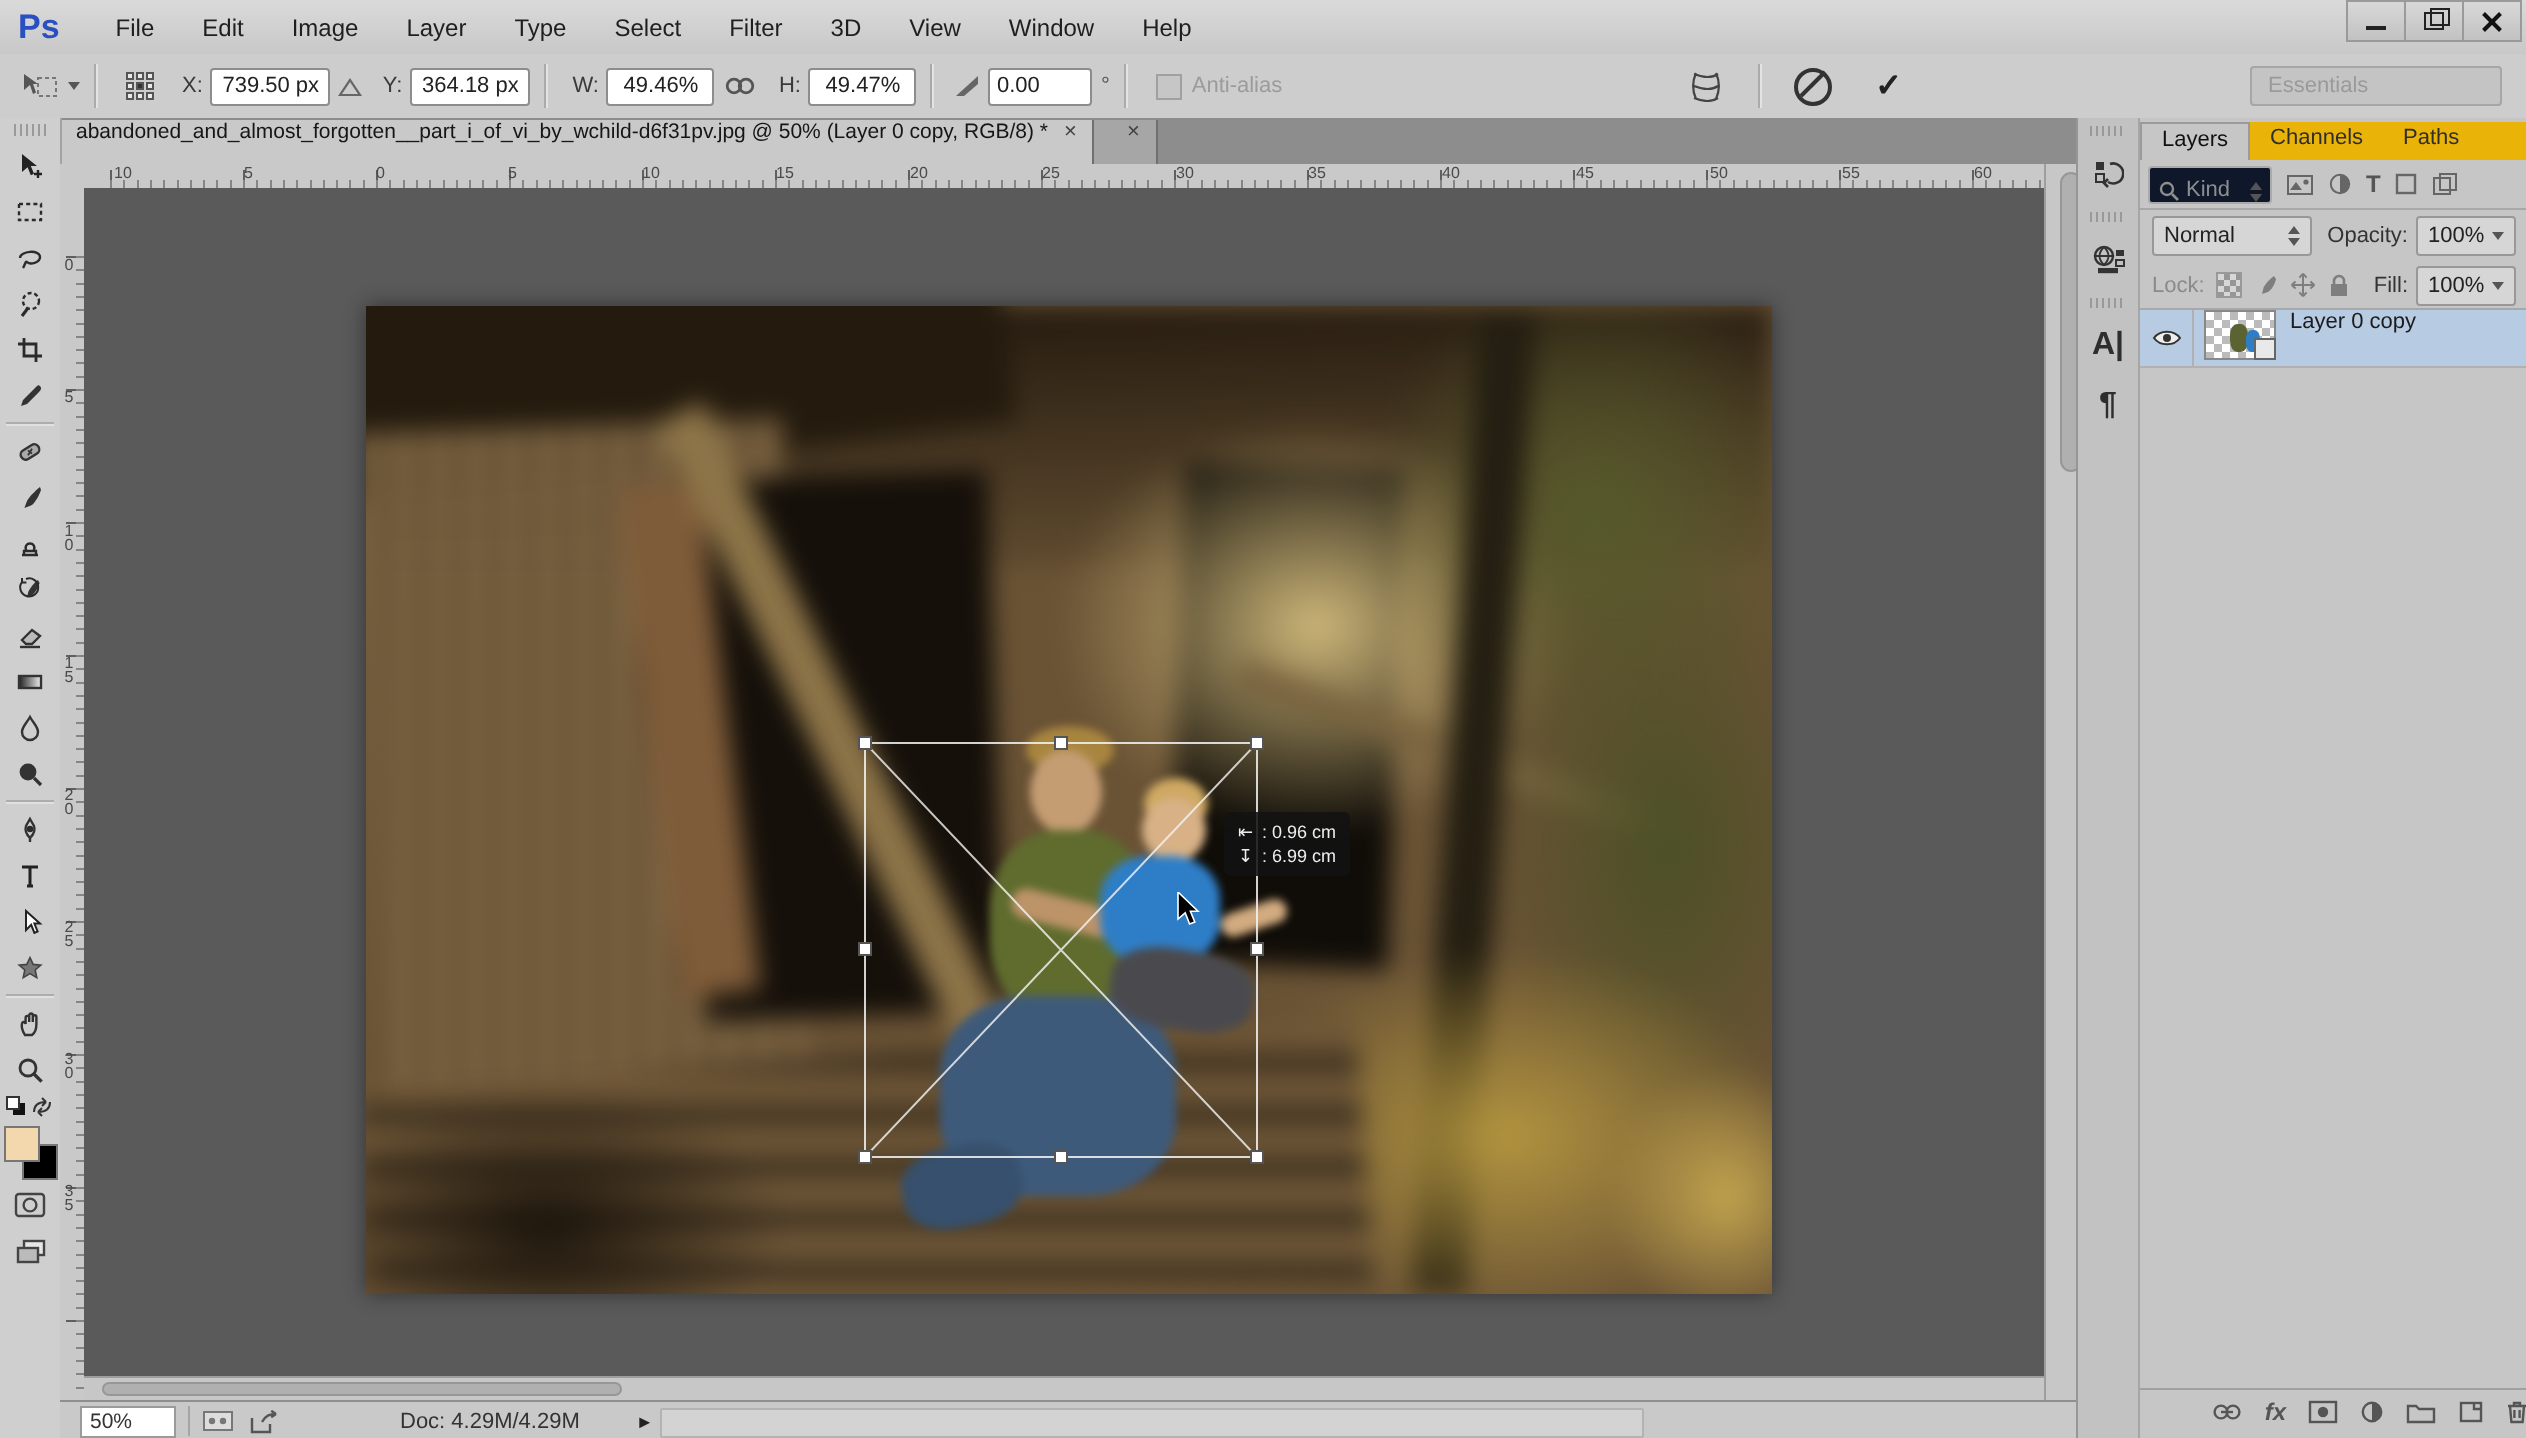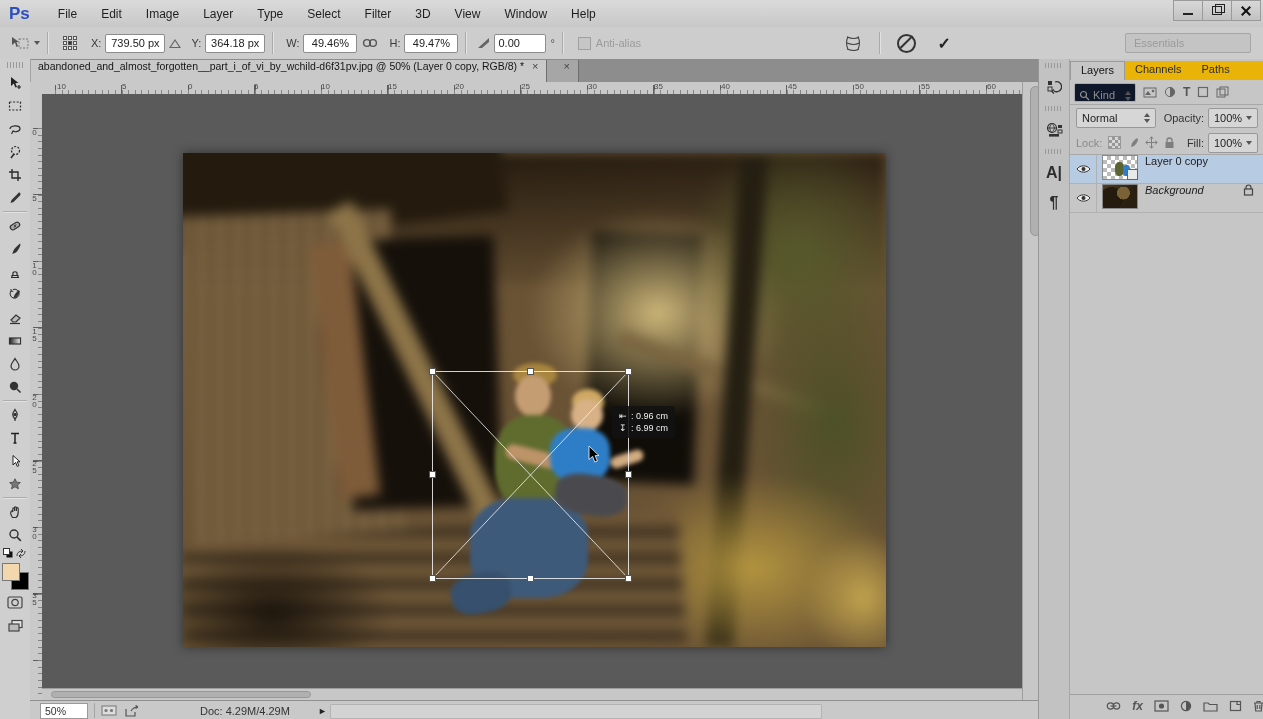--- a/index.html
+++ b/index.html
@@ -626,34 +626,20 @@
             <circle cx="7.5" cy="5" r="2" fill="#333"></circle>
           </svg>
       </span>
       <span class="thumb checker">
         <span class="fig1"></span>
         <span class="fig2"></span>
         <span class="badge"></span>
       </span>
       <span>Layer 0 copy</span>
     </div>
-    <div class="layer-row">
-      <span class="eye-cell">
-        <svg width="15" height="10" viewBox="0 0 15 10">
-            <path d="M1,5 C4,0.8 11,0.8 14,5 C11,9.2 4,9.2 1,5 Z" fill="#eee" stroke="#333"></path>
-            <circle cx="7.5" cy="5" r="2" fill="#333"></circle>
-          </svg>
-      </span>
-      <span class="thumb photo"></span>
-      <span style="font-style:italic">Background</span>
-      <svg width="11" height="12" viewBox="0 0 11 12" style="margin-left:auto;margin-right:10px">
-          <rect x="1.5" y="5" width="8" height="6" fill="none" stroke="#444" stroke-width="1.2"></rect>
-          <path d="M3,5 V3.5 a2.5,2.5 0 0,1 5,0 V5" fill="none" stroke="#444" stroke-width="1.2"></path>
-        </svg>
-    </div>
 
     <div id="layers-footer">
       <svg width="15" height="10" viewBox="0 0 15 10">
           <circle cx="4.5" cy="5" r="3.2" fill="none"></circle>
           <circle cx="10.5" cy="5" r="3.2" fill="none"></circle>
           <path d="M4.5,5 h6"></path>
         </svg>
       <span class="fx-label">fx</span>
       <svg width="15" height="12" viewBox="0 0 15 12">
           <rect x="1" y="1" width="13" height="10" fill="none"></rect>

